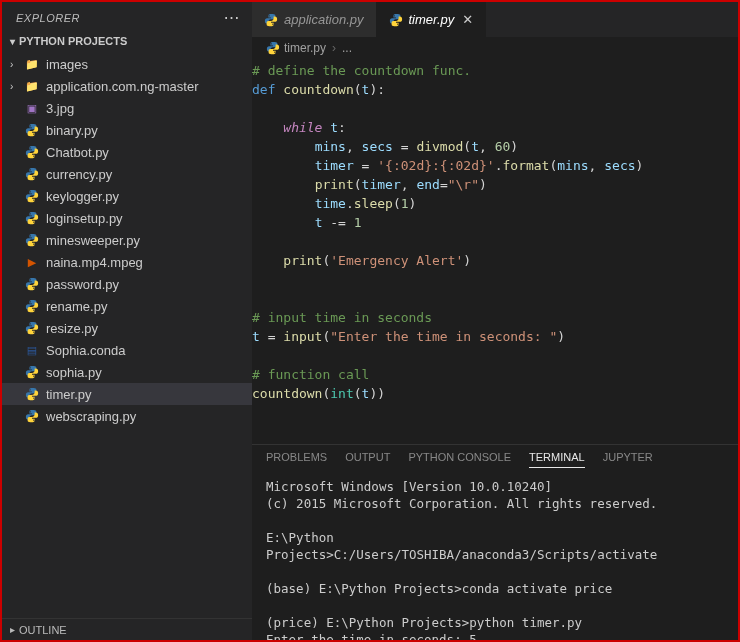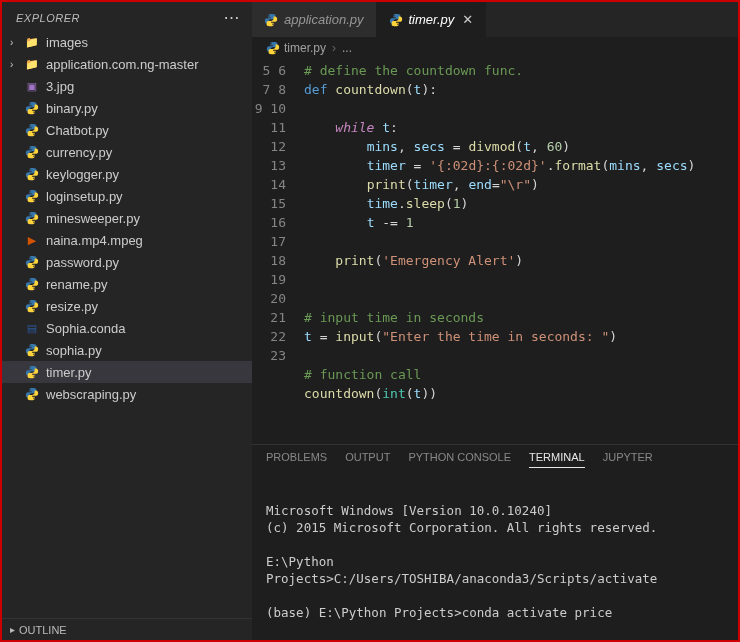--- a/index.html
+++ b/index.html
@@ -40,34 +40,37 @@
   .crumbs .ficon{ margin-right:4px;}
   .crumbs .sep{ margin:0 6px; color:#666;}
   
   .editor { flex:1; display:flex; font-family:Consolas,monospace; font-size:13px; line-height:19px; overflow:hidden; background:#1e1e1e;}
   .gutter { width:52px; text-align:right; color:#858585; padding-right:18px; padding-top:2px;}
   .code { flex:1; white-space:pre; padding-top:2px; color:#d4d4d4;}
   
   .cmt{color:#6a9955;} .kw{color:#569cd6;} .kw2{color:#c586c0;font-style:italic;} .fn{color:#dcdcaa;} .str{color:#ce9178;} .num{color:#b5cea8;} .id{color:#9cdcfe;} .op{color:#d4d4d4;} .cls{color:#4ec9b0;}
   .hl-line{background:#2a2a2a; display:inline-block; min-width:100%;}
   
-  .panel { height:196px; background:#1e1e1e; border-top:1px solid #333; display:flex; flex-direction:column;gap:24px;}
+  .panel { height:196px; background:#1e1e1e; border-top:1px solid #333; display:flex; flex-direction:column;}
   .ptabs { display:flex; gap:18px; padding:6px 14px 4px; font-size:11px; color:#888;}
   .ptab { cursor:pointer; padding-bottom:4px;}
   .ptab.active { color:#e7e7e7; border-bottom:1px solid #e7e7e7;}
   .term { flex:1; font-family:Consolas,monospace; font-size:12.5px; line-height:17px; color:#ccc; padding:6px 14px; white-space:pre-wrap; overflow:hidden;}
   svg { display:block; }
 </style>
 </head>
 <body>
 
 <div class="sidebar">
   <div class="sb-header">
     <span class="sb-header-title">EXPLORER</span>
     <span class="dots">⋯</span>
+  </div>
+  <div class="sb-section-title">
+    <span>PYTHON PROJECTS</span>
   </div>
   <div class="tree" id="tree">
       <div class="tree-item folder">
         <span class="chev">›</span>
         <span class="ficon">📁</span>
         <span>images</span>
       </div>
       <div class="tree-item folder">
         <span class="chev">›</span>
         <span class="ficon">📁</span>
@@ -226,40 +229,20 @@
       <svg width="14" height="14" viewBox="0 0 16 16">
           <path fill="#3776ab" d="M8 1c-3 0-3 1.5-3 2v2h3v1H3.5C2 6 1 7 1 9s1 3 2.5 3H5v-2c0-1.5 1-3 3-3h3c1.5 0 2-1 2-2V3c0-1-1-2-3-2H8zM6 2.5a.7.7 0 110 1.4.7.7 0 010-1.4z"></path>
           <path fill="#ffd43b" d="M8 15c3 0 3-1.5 3-2v-2H8v-1h4.5C14 10 15 9 15 7s-1-3-2.5-3H11v2c0 1.5-1 3-3 3H5c-1.5 0-2 1-2 2v2c0 1 1 2 3 2h2zm2-1.5a.7.7 0 110-1.4.7.7 0 010 1.4z"></path>
         </svg>
     </span>
     <span>timer.py</span>
     <span class="sep">›</span>
     <span>...</span>
   </div>
   <div class="editor">
-    <div class="gutter" id="gutter">5
-6
-7
-8
-9
-10
-11
-12
-13
-14
-15
-16
-17
-18
-19
-20
-21
-22
-23
-</div>
     <div class="code" id="code"><span class="cmt"># define the countdown func.</span>
 <span class="kw">def</span> <span class="fn">countdown</span>(<span class="id">t</span>):
 
     <span class="kw2">while</span> <span class="id">t</span>:
         <span class="id">mins</span>, <span class="id">secs</span> <span class="op">=</span> <span class="fn">divmod</span>(<span class="id">t</span>, <span class="num">60</span>)
         <span class="id">timer</span> <span class="op">=</span> <span class="str">'{:02d}:{:02d}'</span>.<span class="fn">format</span>(<span class="id">mins</span>, <span class="id">secs</span>)
         <span class="fn">print</span>(<span class="id">timer</span>, <span class="id">end</span><span class="op">=</span><span class="str">"\r"</span>)
         <span class="id">time</span>.<span class="fn">sleep</span>(<span class="num">1</span>)
         <span class="id">t</span> <span class="op">-=</span> <span class="num">1</span>
 

